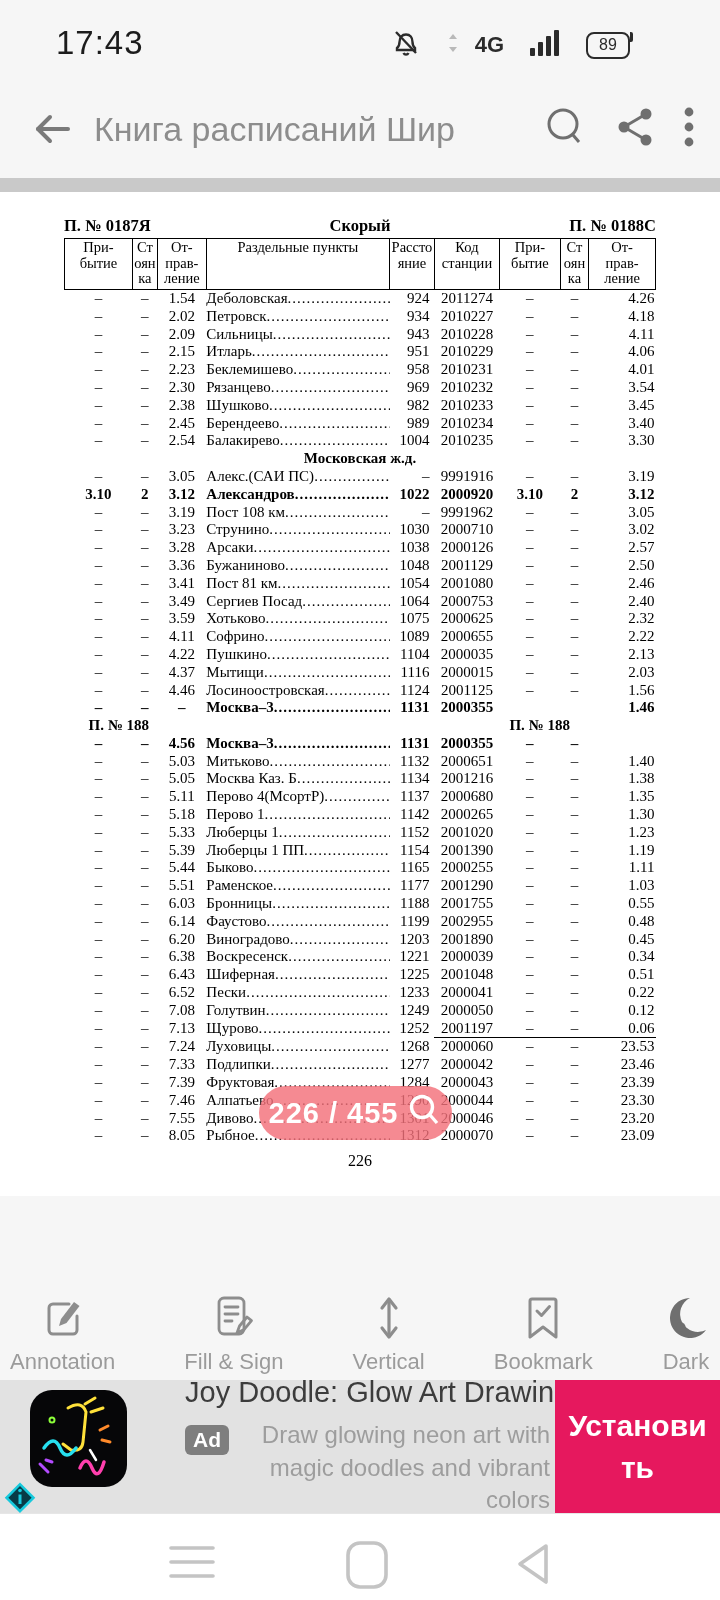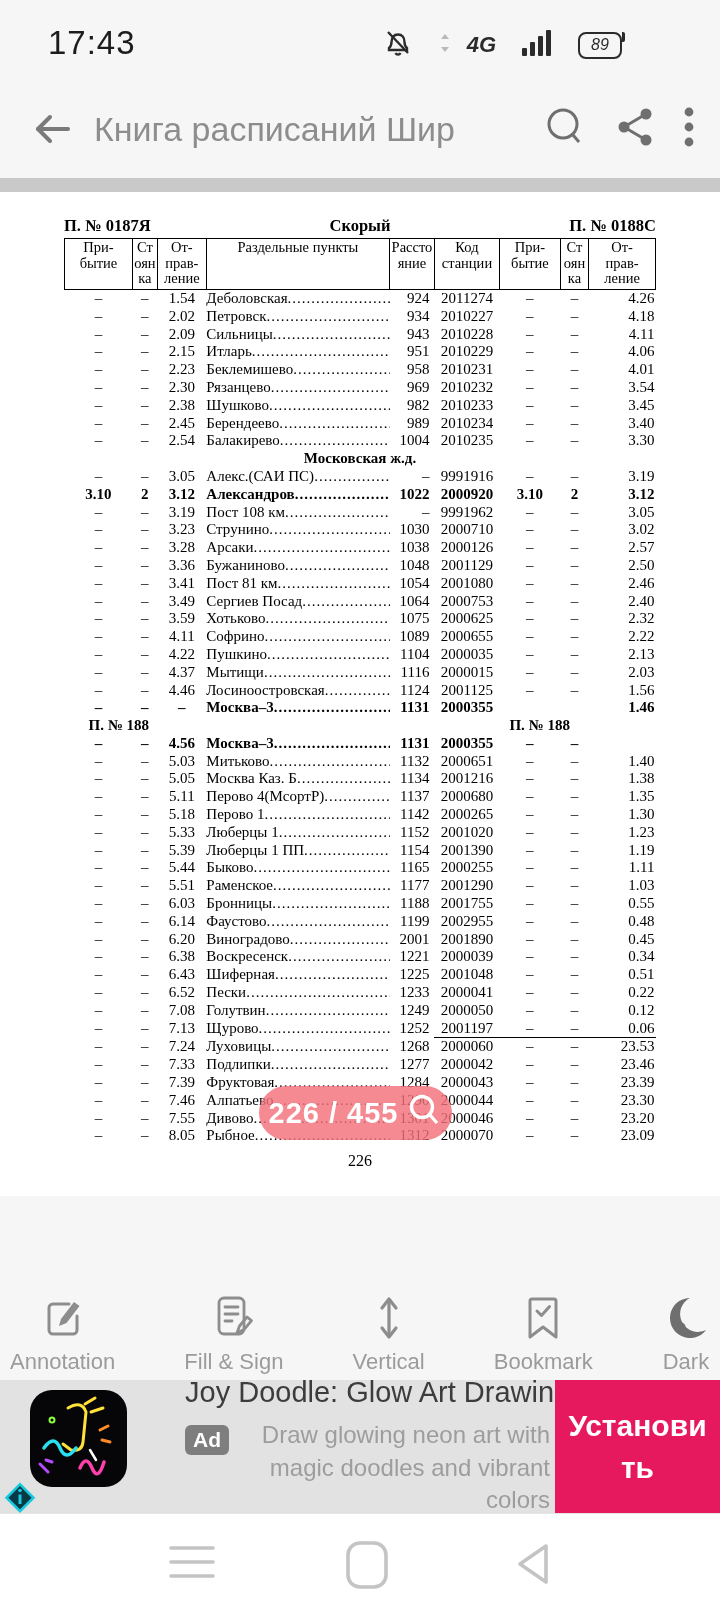--- a/index.html
+++ b/index.html
@@ -1,23 +1,23 @@
 <!DOCTYPE html>
 <html style="--accent: #f4503a; --cta: #e6185e;"><head>
 <meta charset="utf-8">
 <style>
   html,body{margin:0;padding:0;}
   body{width:720px;height:1600px;position:relative;overflow:hidden;background:#f6f6f6;
        font-family:"Liberation Sans",sans-serif;}
   .abs{position:absolute;}
 
   
-  .status-bar{left:4px;top:0;width:639px;height:80px;background:#f6f6f6;}
+  .status-bar{left:12px;top:0;width:639px;height:80px;background:#f6f6f6;}
   .time{left:44px;top:24px;font-size:33px;color:#1c1c1c;letter-spacing:1px;}
-  .sb-icons{right:18px;top:26px;display:flex;align-items:center;gap:24px;font-style:italic;}
+  .sb-icons{right:18px;top:26px;display:flex;align-items:center;gap:24px;}
 
   
   .app-bar{left:0;top:80px;width:720px;height:98px;background:#f6f6f6;display:flex;align-items:center;}
   .back{margin-left:30px;width:44px;height:44px;}
   .app-title{margin-left:20px;font-size:34px;color:#8d8d8d;width:360px;white-space:nowrap;overflow:hidden;}
   .ab-right{display:flex;align-items:center;gap:26px;margin-left:auto;margin-right:24px;}
 
   .page-gap{left:0;top:178px;width:720px;height:14px;background:#c9c9c9;}
 
   
@@ -764,21 +764,21 @@
         <tr>
           <td class="c0">–</td>
           <td class="c1">–</td>
           <td class="c2">6.20</td>
           <td class="c3">
             <div class="nmw">
               <span>Виноградово</span>
               <span class="lead"></span>
             </div>
           </td>
-          <td class="c4">2001</td>
+          <td class="c4">1203</td>
           <td class="c5">2001890</td>
           <td class="c6">–</td>
           <td class="c7">–</td>
           <td class="c8">0.45</td>
         </tr>
         <tr>
           <td class="c0">–</td>
           <td class="c1">–</td>
           <td class="c2">6.38</td>
           <td class="c3">

